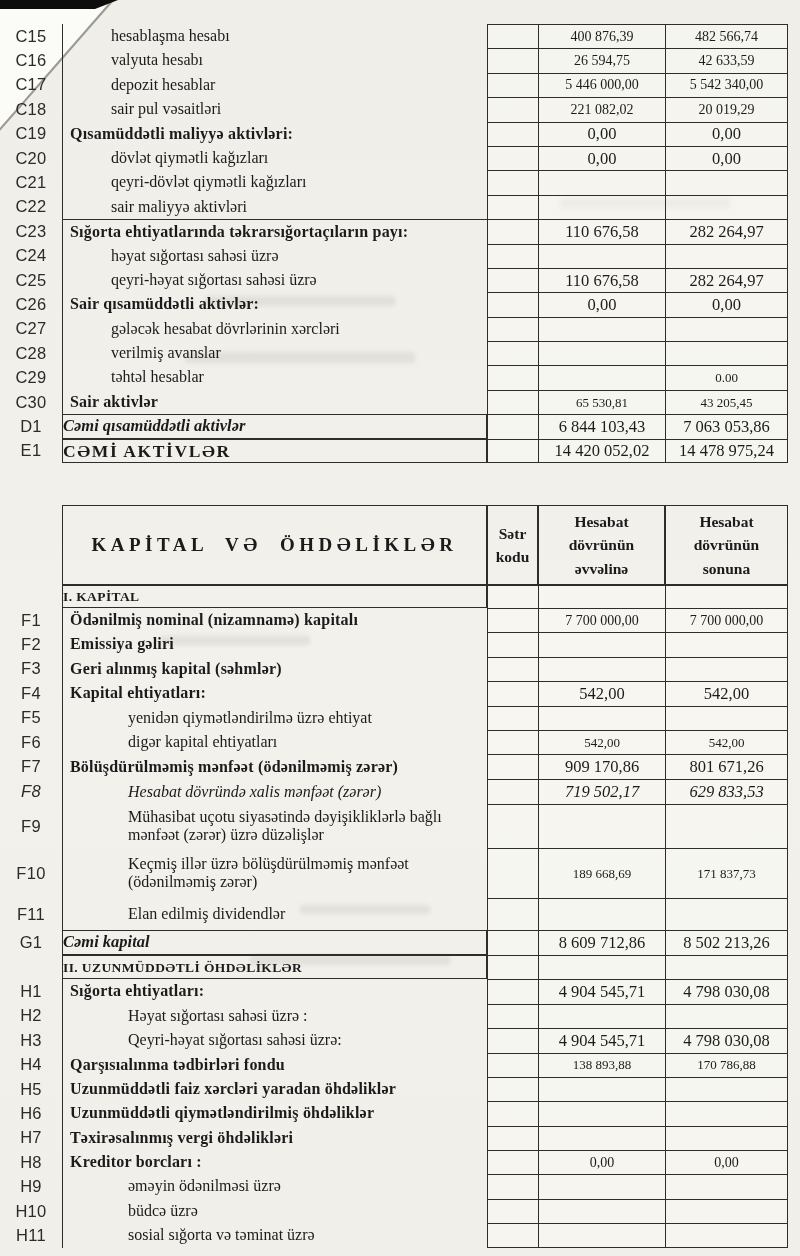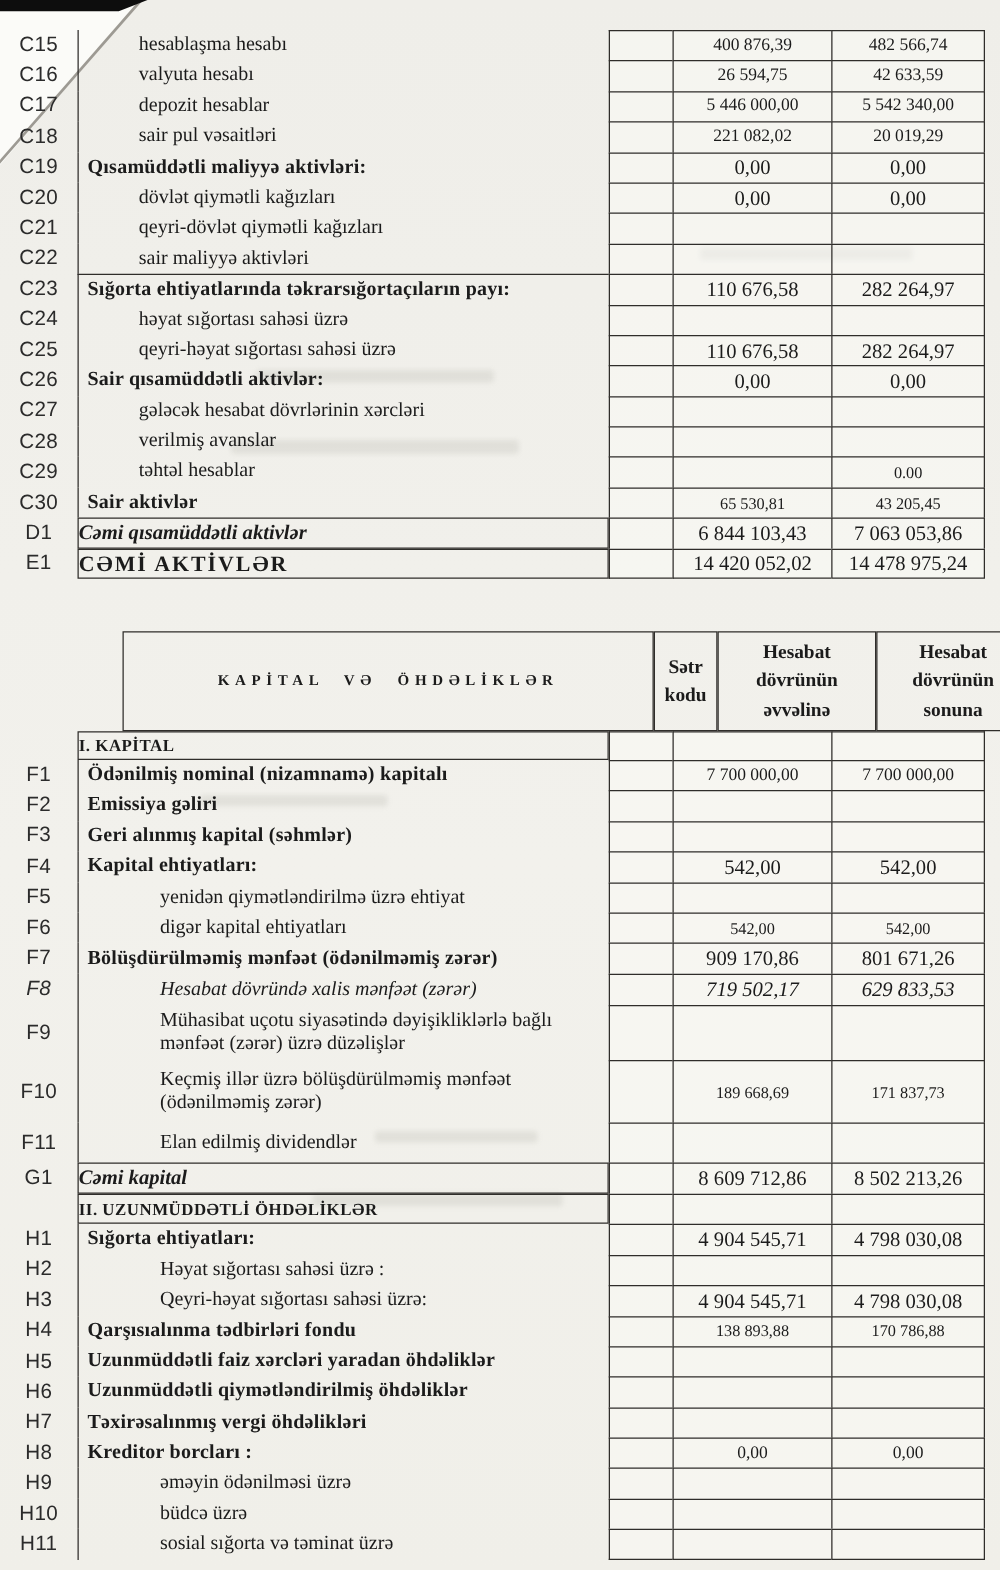--- a/index.html
+++ b/index.html
@@ -46,21 +46,21 @@
     background:rgba(252,252,249,.45);
   }
   .v2{border-right:1.6px solid #2f2d2a;}
   .row.last .ncol,.row.last .v1,.row.last .v2{border-bottom:1.6px solid #2f2d2a;}
   .vs-s .v1,.vs-s .v2{font-size:13px;}
   .vs-m .v1,.vs-m .v2{font-size:14px;}
   .vs-l .v1,.vs-l .v2{font-size:16.5px;}
   
   .hdr{height:80px;}
   .hdr .cell{border:1.6px solid #2f2d2a;font-weight:bold;background:transparent;}
-  .hdr .label{justify-content:center;text-align:left;padding-left:0;font-size:12px;letter-spacing:4.5px;word-spacing:9px;margin-left:36px;}
+  .hdr .label{justify-content:center;text-align:left;padding-left:0;font-size:19px;letter-spacing:4.5px;word-spacing:9px;}
   .hdr .ncol,.hdr .v1,.hdr .v2{line-height:1.5;font-size:15.5px;padding:0 4px;}
   .hdr .code{border:none;}
   
   .smudge{position:absolute;background:rgba(150,148,138,.17);filter:blur(2px);border-radius:3px;pointer-events:none;}
 </style>
 </head>
 <body>
 
 <div class="page">
 

